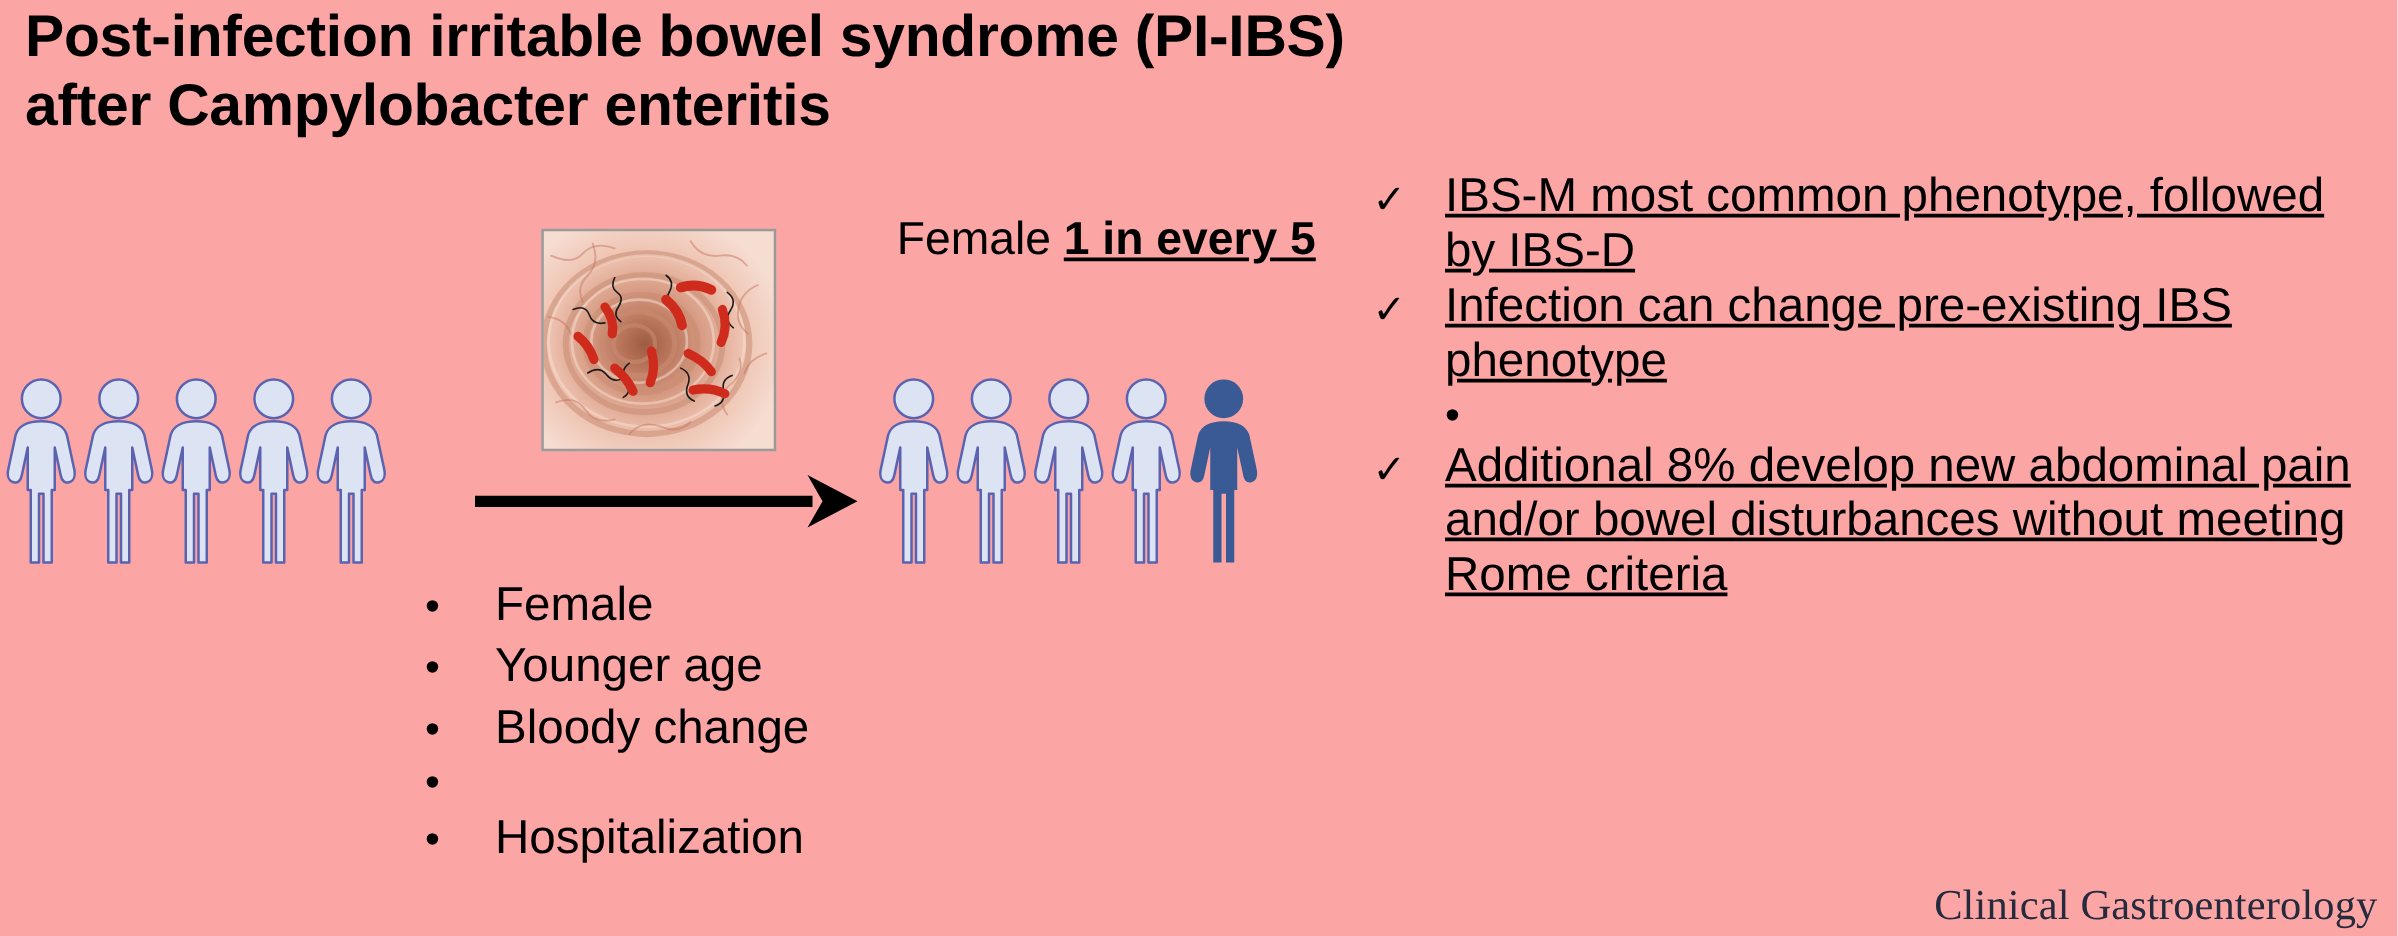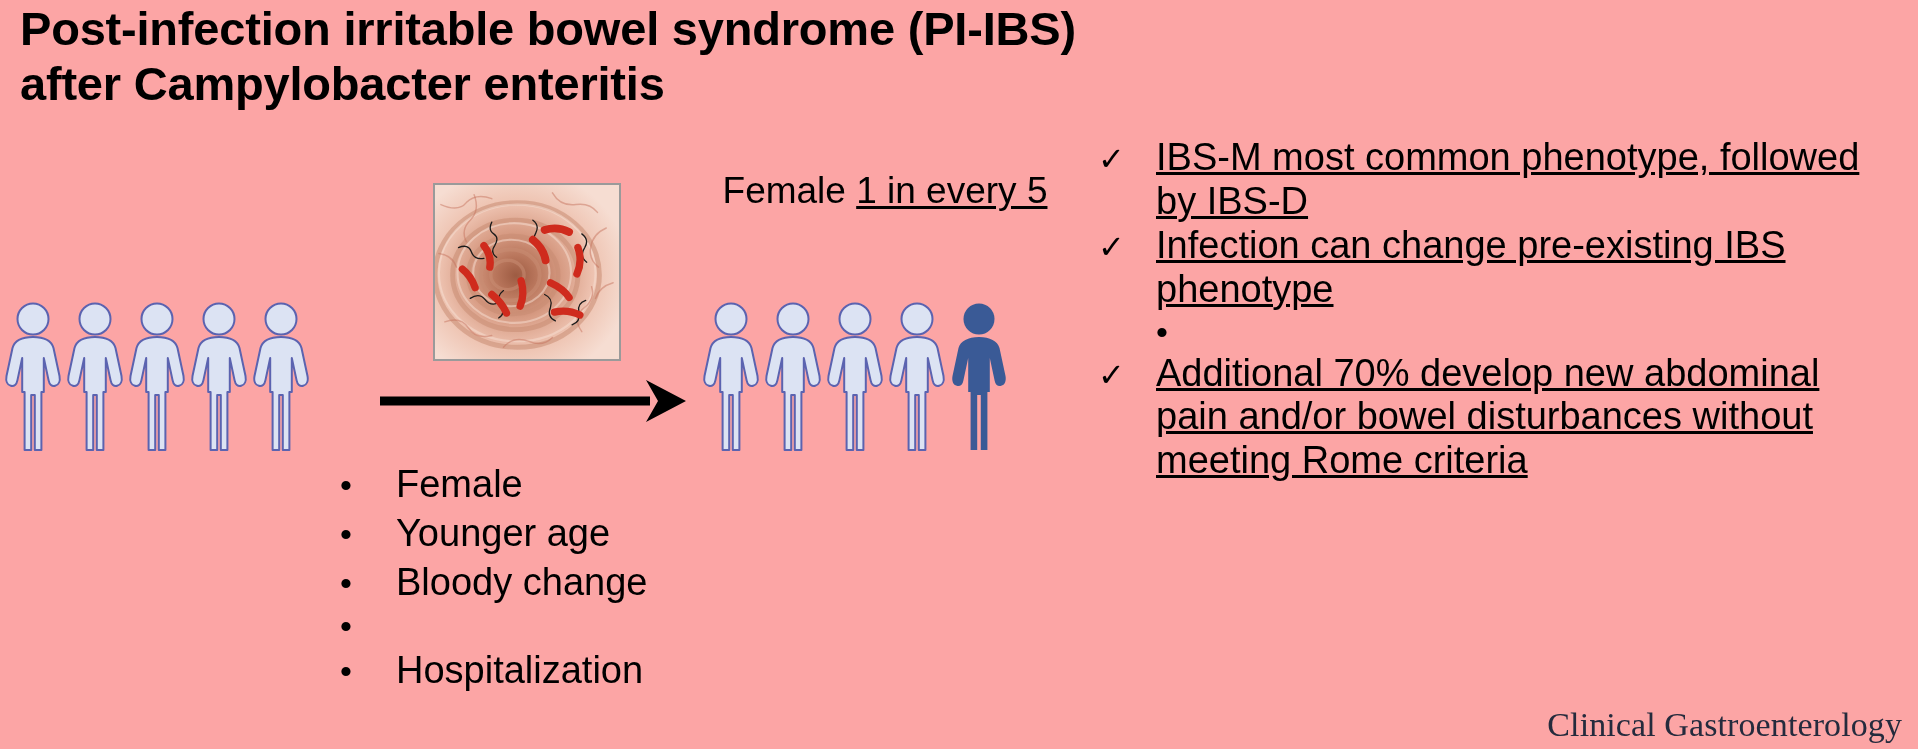--- a/index.html
+++ b/index.html
@@ -76,21 +76,21 @@
     position: absolute;
     left: 700px;
     top: 168px;
     width: 370px;
     text-align: center;
     font-size: 37px;
     line-height: 1.25;
     color: #000;
   }
   #affects .emph {
-    font-weight: normal;
+    font-weight: bold;
     text-decoration: underline;
     text-underline-offset: 3px;
   }
 
   
   #risk-list {
     position: absolute;
     left: 340px;
     top: 462px;
     font-size: 38px;
@@ -318,21 +318,21 @@
     <div class="fitem">
       <span class="check">✓</span>
       <span class="ftext">Infection can change pre-existing IBS phenotype</span>
     </div>
     <div class="subitem">
       <span class="subdot">•</span>
     </div>
 
     <div class="fitem">
       <span class="check">✓</span>
-      <span class="ftext">Additional 70% develop new abdominal pain and/or bowel disturbances without meeting Rome criteria</span>
+      <span class="ftext">Additional 8% develop new abdominal pain and/or bowel disturbances without meeting Rome criteria</span>
     </div>
 
   </div>
 
   <div id="journal">
     <div>Clinical Gastroenterology</div>
   </div>
 
 </div>
 

